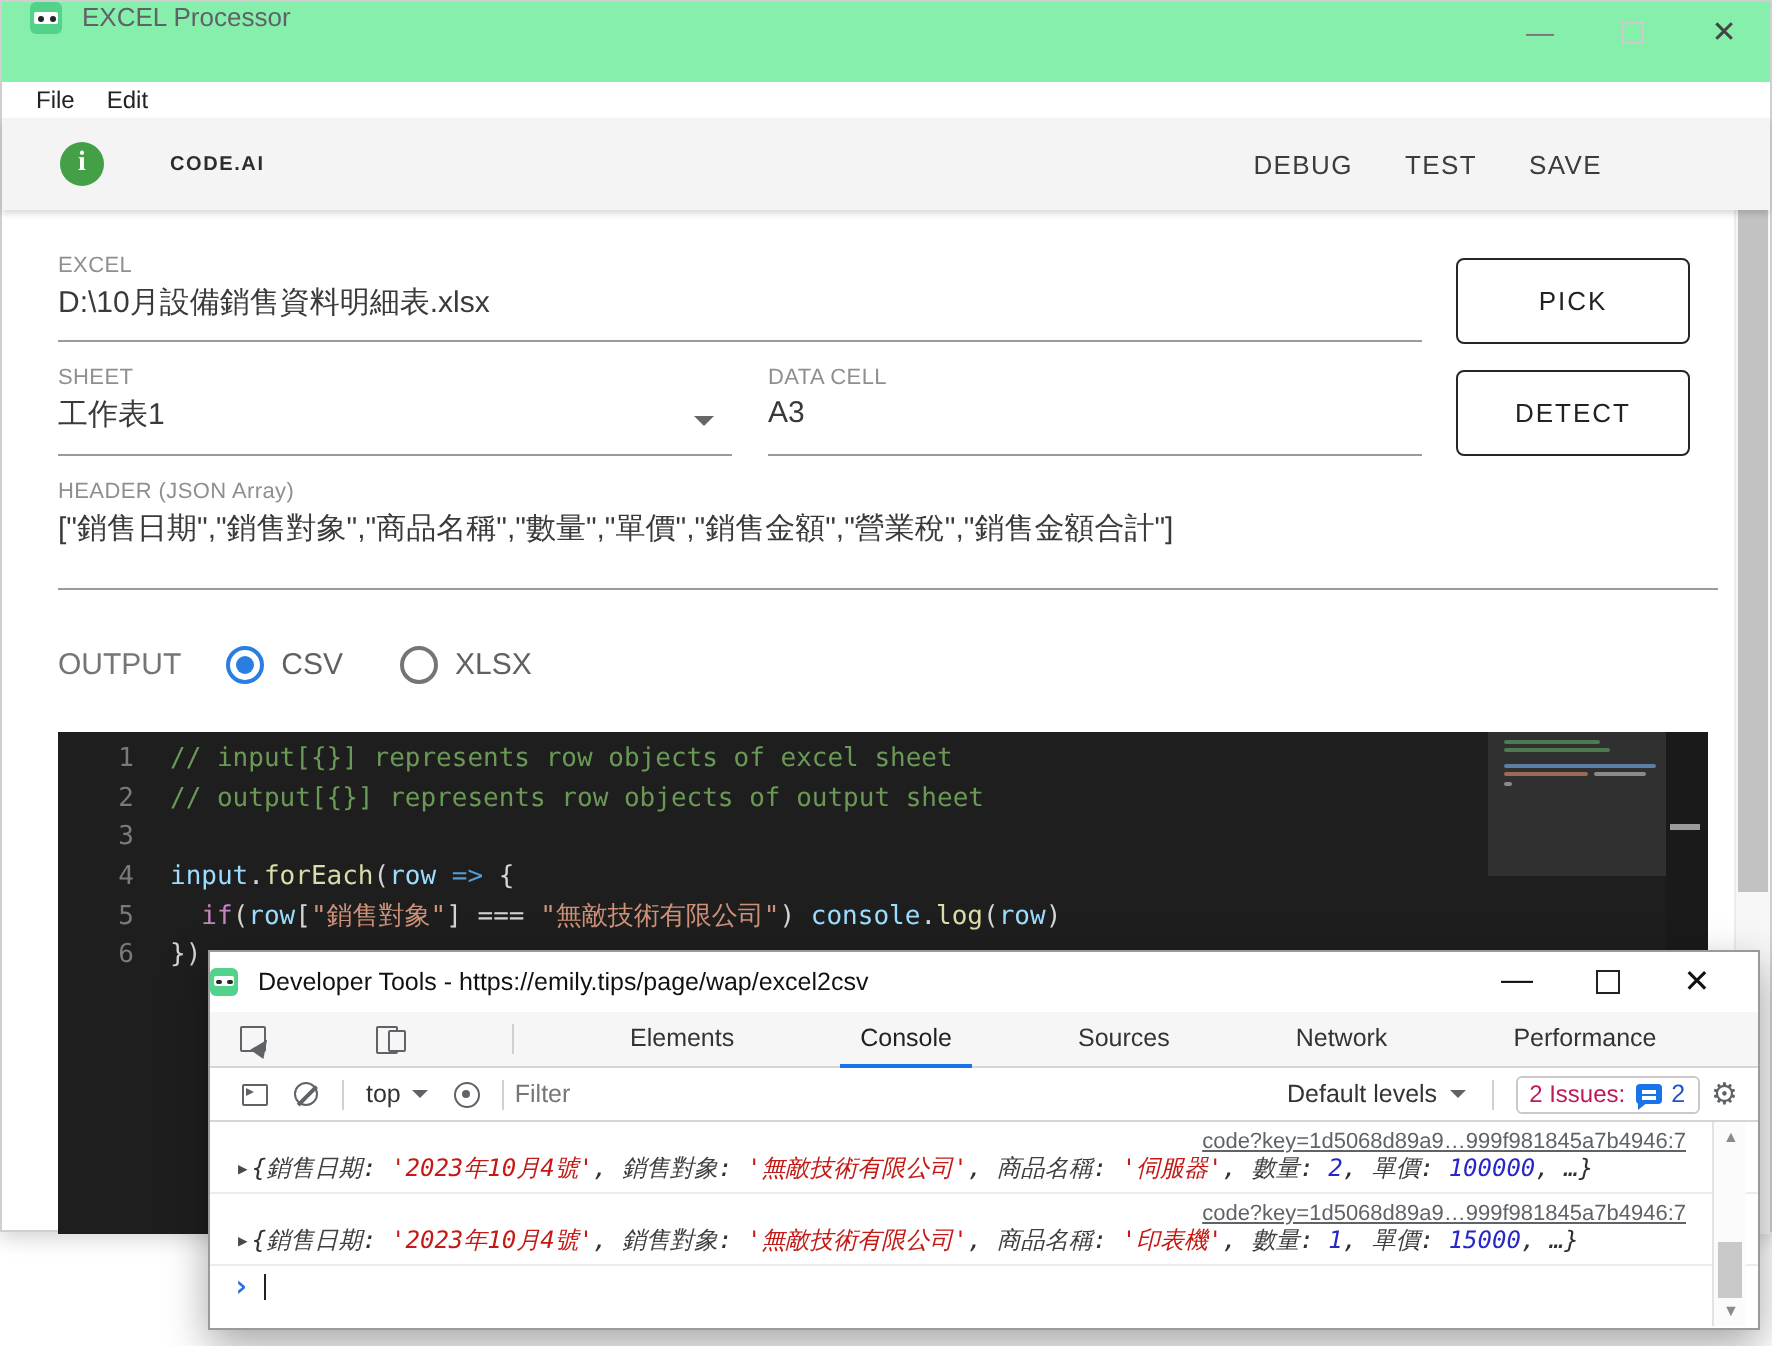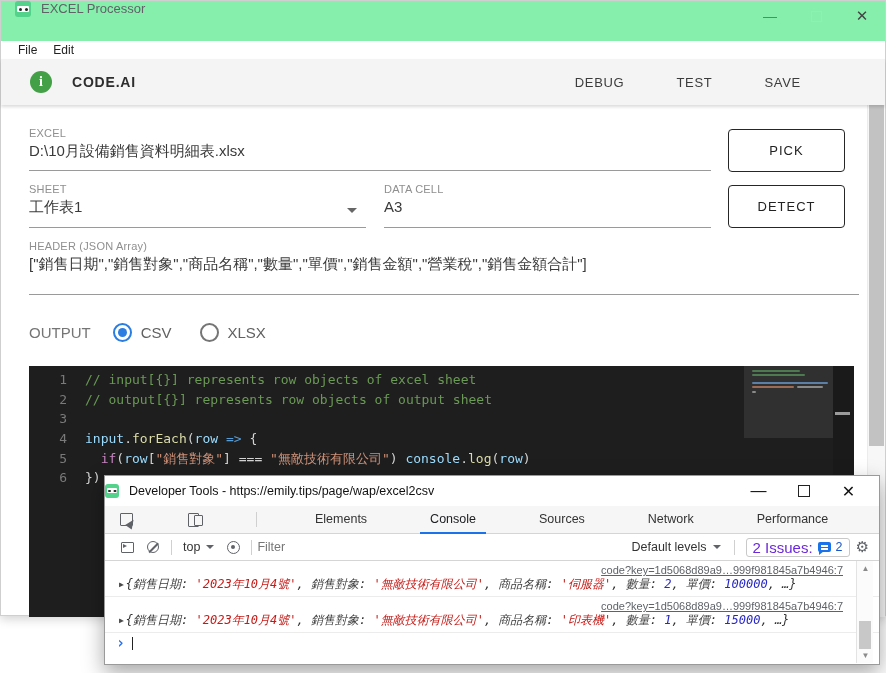--- a/index.html
+++ b/index.html
@@ -24,22 +24,22 @@
   .wc-close { font-size:15px; color:#444; }
 
   .menubar { position:absolute; left:0; top:40px; right:0; height:18px; background:#fff;
     display:flex; gap:16px; padding-left:17px; font-size:12px; color:#222; align-items:center; }
 
   .app-toolbar { position:absolute; left:0; top:58px; right:0; height:46px; background:#f4f4f4;
     box-shadow:0 2px 3px rgba(0,0,0,.14); display:flex; align-items:center; z-index:2; }
   .info-icon { width:22px; height:22px; border-radius:50%; background:#43a047; color:#fff;
     font-size:14px; font-weight:bold; display:flex; align-items:center; justify-content:center;
     margin-left:29px; flex:none; font-family:"Liberation Serif", serif; }
-  .brand { font-size:14px; font-weight:bold; letter-spacing:.8px; color:#2d2d2d; margin-left:20px; }
-  .toolbar-actions { margin-left:auto; display:flex; gap:52px; padding-right:84px; }
+  .brand { font-size:10px; font-weight:bold; letter-spacing:.8px; color:#2d2d2d; margin-left:33px; }
+  .toolbar-actions { margin-left:auto; display:flex; gap:26px; padding-right:84px; }
   .tb-action { font-size:13px; color:#3c3c3c; letter-spacing:.7px; cursor:default; }
 
   
   .f-label { position:absolute; font-size:11px; color:#8f8f8f; letter-spacing:.2px; }
   .f-value { position:absolute; font-size:15px; color:#3a3a3a; }
   .f-line  { position:absolute; height:1px; background:#9a9a9a; }
   .sel-arrow { position:absolute; width:0; height:0; border-left:5px solid transparent;
     border-right:5px solid transparent; border-top:5px solid #666; }
   .o-btn { position:absolute; width:117px; height:43px; border:1px solid #262626; border-radius:4px;
     background:#fff; font-size:13px; letter-spacing:1px; color:#222; display:flex;
@@ -293,21 +293,21 @@
         <span class="eye-icon"></span>
       </span>
     <span class="dt-sep"></span>
     <input id="filter-input" placeholder="Filter" style="">
     <span style="display:flex; align-items:center; padding:0 8px;">
       <span>Default levels</span>
         <span class="dd-caret"></span>
     </span>
     <span class="dt-sep"></span>
     <span class="badge-box" style="margin:0 6px;">
-      <span style="font-size:15px; color:#6d28d9;">2 Issues:</span>
+      <span style="font-size:12px; color:#be185d;">2 Issues:</span>
       <span class="bubble"></span>
       <span style="font-size:12.5px; color:#1a56c8;">2</span>
     </span>
     <span class="gear" style="padding-right:10px;">⚙</span>
   </div>
 
   <div class="dt-console">
     <div id="console-entries">
         <div class="entry">
           <div class="entry-linkrow"><span class="src-link">code?key=1d5068d89a9…999f981845a7b4946:7</span></div>

